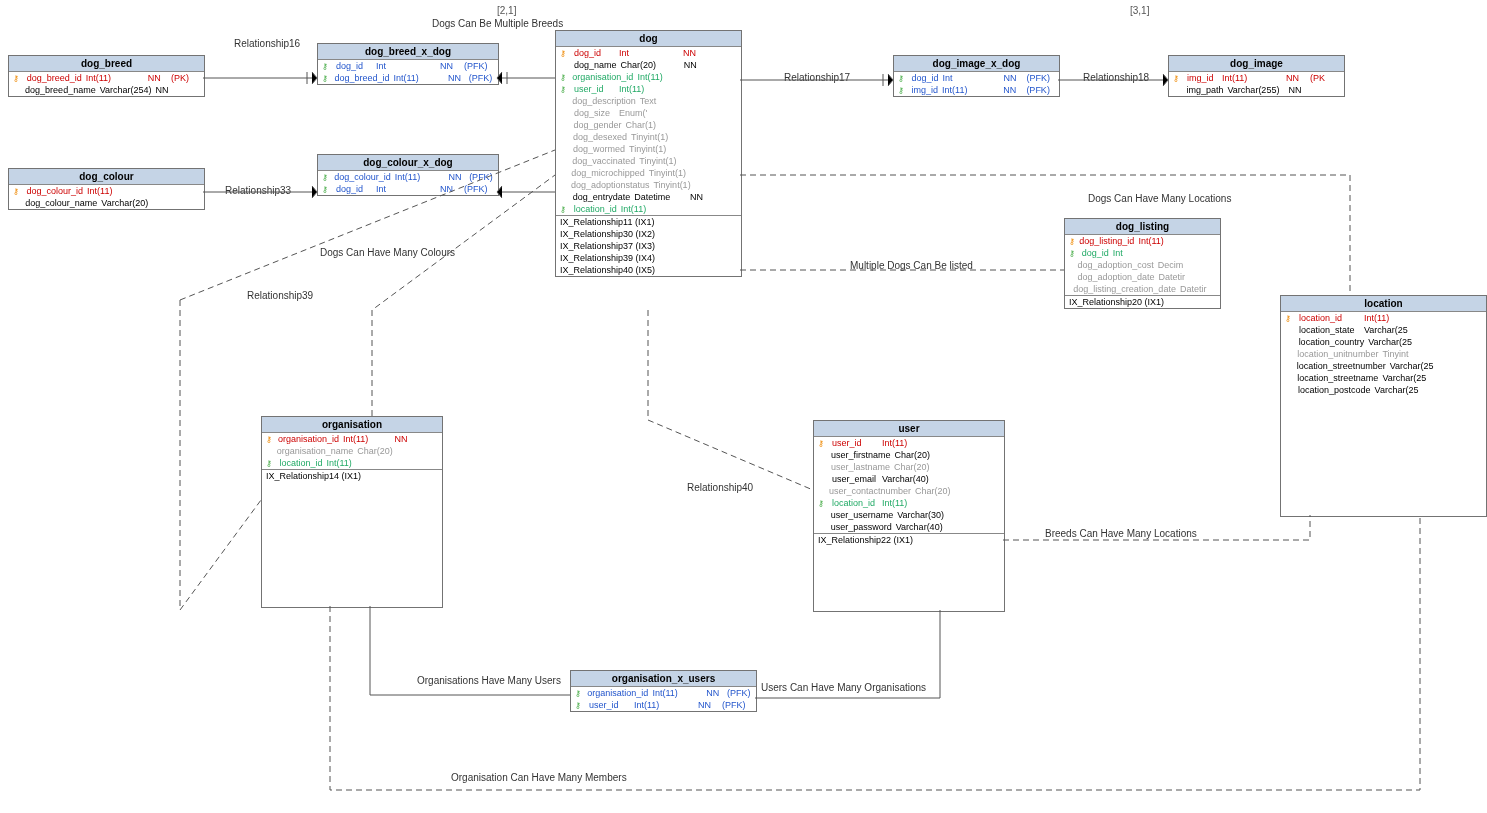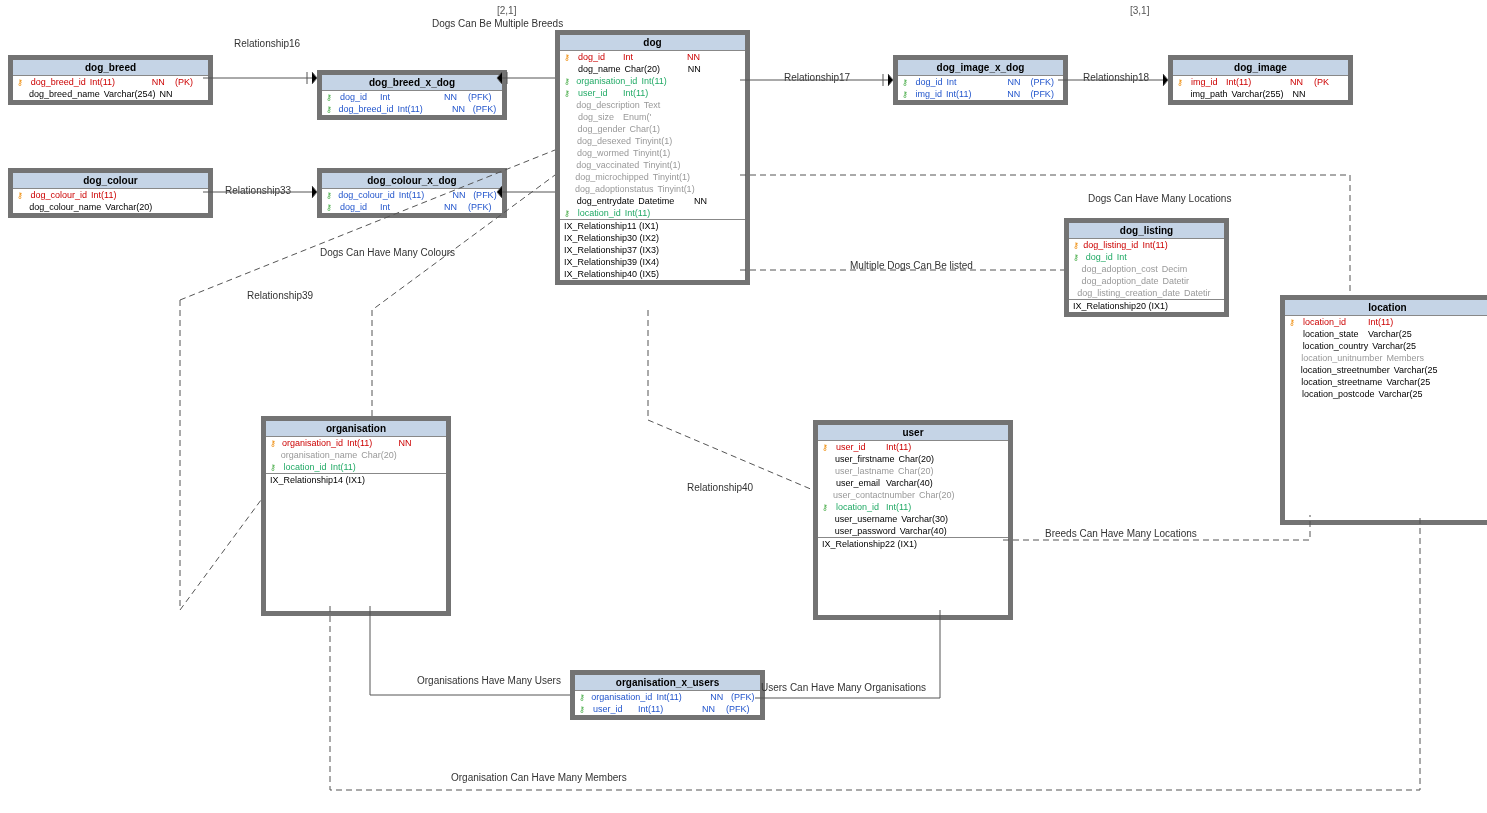--- a/index.html
+++ b/index.html
@@ -1,16 +1,16 @@
 <!DOCTYPE html>
 <html><head>
 <meta charset="utf-8">
 <style>
 body{margin:0;font-family:Arial,sans-serif;font-size:9px;background:#fff;position:relative;width:1487px;height:813px}
-.entity{position:absolute;border:5px solid #737373;background:#fff}
+.entity{position:absolute;border:1px solid #737373;background:#fff}
 .entity-header{background:#c5d4e6;border-bottom:1px solid #888;text-align:center;font-weight:bold;padding:2px 4px;font-size:10px}
 .entity-body{padding:0}
 .entity-row{display:flex;padding:1px 4px;gap:4px;align-items:center}
 .entity-section{border-top:1px solid #888}
 .key-icon{width:10px;display:inline-block;font-size:8px}
 .col-name{flex:1;white-space:nowrap}
 .col-type{width:60px;white-space:nowrap}
 .col-null{width:20px;white-space:nowrap}
 .col-pk{width:30px;white-space:nowrap}
 .pk{color:#c00}
@@ -40,21 +40,21 @@
       <div class="entity-row">
         <span class="key-icon"></span>
         <span class="col-name">dog_breed_name</span>
         <span class="col-type">Varchar(254)</span>
         <span class="col-null">NN</span>
         <span class="col-pk"></span>
       </div>
     </div>
 </div>
 
-<div class="entity" style="left:317px;top:70px;width:180px">
+<div class="entity" style="left:317px;top:43px;width:180px">
   <div class="entity-header">dog_breed_x_dog</div>
   <div class="entity-body">
       <div class="entity-row">
         <span class="key-icon" style="color:#4a4">⚷</span>
         <span class="col-name bluekey">dog_id</span>
         <span class="col-type bluekey">Int</span>
         <span class="col-null bluekey">NN</span>
         <span class="col-pk bluekey">(PFK)</span>
       </div>
       <div class="entity-row">
@@ -80,21 +80,21 @@
       <div class="entity-row">
         <span class="key-icon"></span>
         <span class="col-name">dog_colour_name</span>
         <span class="col-type">Varchar(20)</span>
         <span class="col-null"></span>
         <span class="col-pk"></span>
       </div>
     </div>
 </div>
 
-<div class="entity" style="left:317px;top:168px;width:180px">
+<div class="entity" style="left:317px;top:154px;width:180px">
   <div class="entity-header">dog_colour_x_dog</div>
   <div class="entity-body">
       <div class="entity-row">
         <span class="key-icon" style="color:#4a4">⚷</span>
         <span class="col-name bluekey">dog_colour_id</span>
         <span class="col-type bluekey">Int(11)</span>
         <span class="col-null bluekey">NN</span>
         <span class="col-pk bluekey">(PFK)</span>
       </div>
       <div class="entity-row">
@@ -433,21 +433,21 @@
       <div class="entity-row">
         <span class="key-icon"></span>
         <span class="col-name">location_country</span>
         <span class="col-type">Varchar(25</span>
         <span class="col-null"></span>
         <span class="col-pk"></span>
       </div>
       <div class="entity-row">
         <span class="key-icon"></span>
         <span class="col-name grey">location_unitnumber</span>
-        <span class="col-type grey">Members</span>
+        <span class="col-type grey">Tinyint</span>
         <span class="col-null grey"></span>
         <span class="col-pk grey"></span>
       </div>
       <div class="entity-row">
         <span class="key-icon"></span>
         <span class="col-name">location_streetnumber</span>
         <span class="col-type">Varchar(25</span>
         <span class="col-null"></span>
         <span class="col-pk"></span>
       </div>

